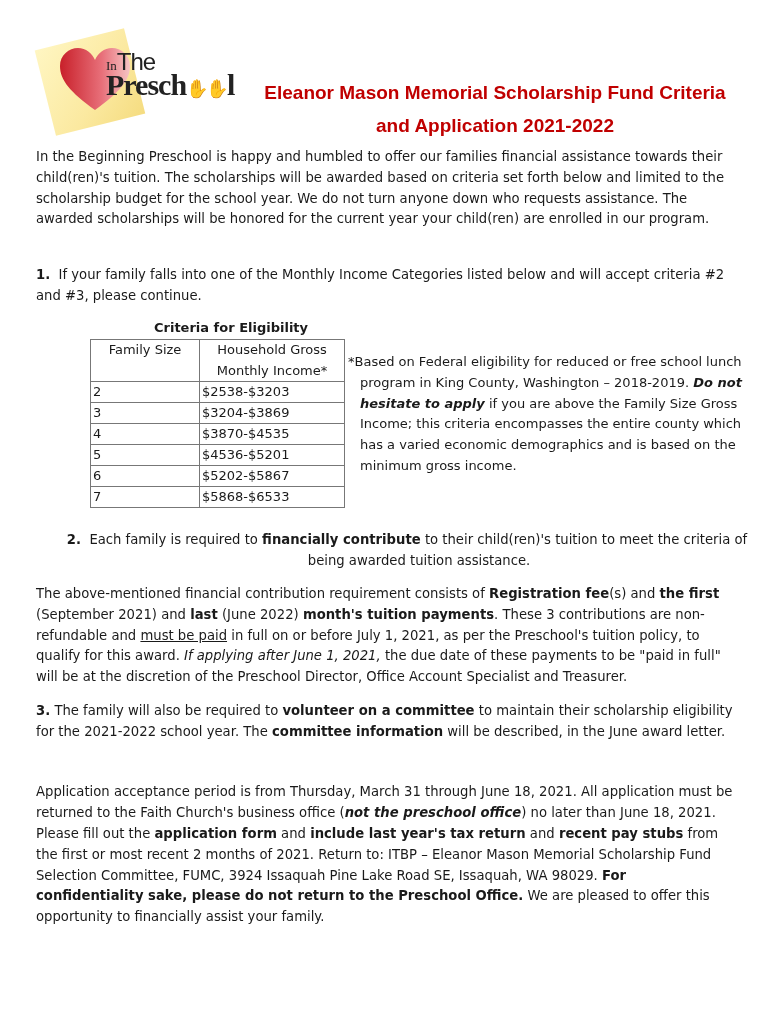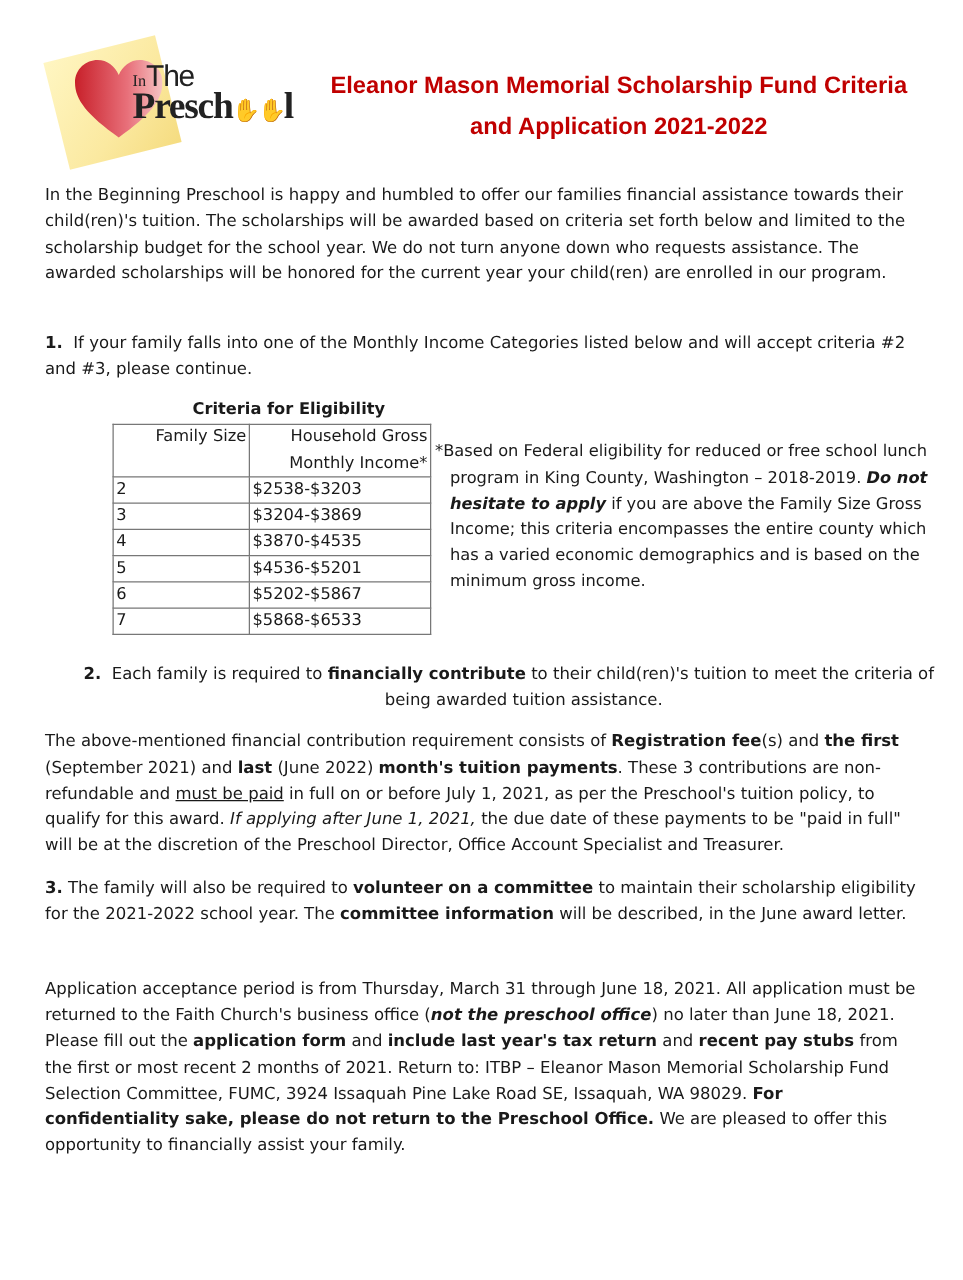--- a/index.html
+++ b/index.html
@@ -14,35 +14,35 @@
                 transform: rotate(-14deg); }
   .logo-heart { position: absolute; left: 22px; top: 20px; width: 70px; height: 64px; }
   .logo-text { position: absolute; left: 68px; top: 22px; line-height: 1; color: #222; }
   .logo-in { font-family: "Liberation Serif", serif; font-size: 13px; }
   .logo-the { font-family: "Liberation Sans", sans-serif; font-size: 24px; letter-spacing: -1px; }
   .logo-beg { display: block; font-family: "Liberation Sans", sans-serif; font-size: 25px; letter-spacing: -1px; margin-top: -3px; }
   .logo-pre { display: block; font-family: "Liberation Serif", serif; font-weight: bold; font-size: 30px; letter-spacing: -1px; margin-top: -4px; }
   .logo-pre .hands { color: #d63b3b; font-size: 18px; letter-spacing: -2px; }
 
   
-  .title { position: absolute; left: 240px; top: 52px; width: 510px; text-align: center;
+  .title { position: absolute; left: 240px; top: 76px; width: 510px; text-align: center;
            color: #c00000; font-family: "Liberation Sans", sans-serif; font-weight: bold;
            font-size: 19px; line-height: 33px; }
 
   .txt { position: absolute; left: 36px; width: 700px; font-size: 13.2px; line-height: 20.8px; }
   b { font-weight: bold; }
   .u { text-decoration: underline; }
 
   
   .tbl-caption { position: absolute; left: 130px; top: 320px; font-size: 13px; font-weight: bold; margin-left: 24px; }
   table.crit { position: absolute; left: 90px; top: 339px; border-collapse: collapse; font-size: 13px; }
   table.crit td { border: 1px solid #777; padding: 0 2px; height: 20px; line-height: 20px; vertical-align: top; }
   table.crit td.fs { width: 104px; }
   table.crit td.inc { width: 140px; }
-  table.crit tr.hdr td { text-align: right; height: 41px; line-height: 20.5px; }
+  table.crit tr.hdr td { text-align: center; height: 41px; line-height: 20.5px; }
 
   .note { position: absolute; left: 348px; top: 352px; width: 392px; font-size: 13px; line-height: 20.8px;
           padding-left: 12px; text-indent: -12px; }
   .note i b, .note b i { font-style: italic; }
 
   .ol-item { position: absolute; left: 55px; width: 680px; font-size: 13.2px; line-height: 20.8px;
              padding-left: 24px; text-indent: -24px; }
 </style>
 </head>
 <body>

